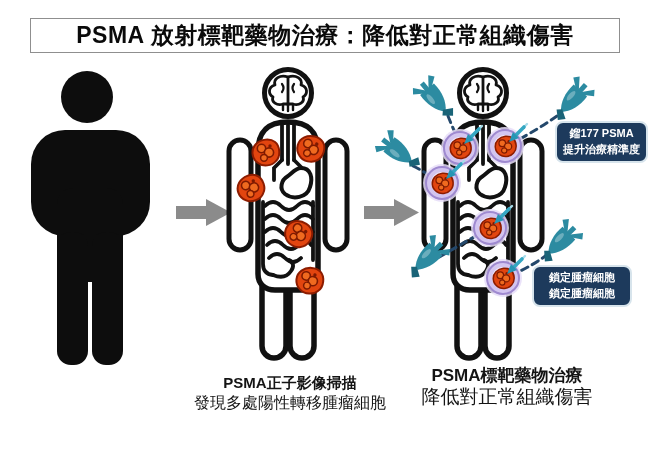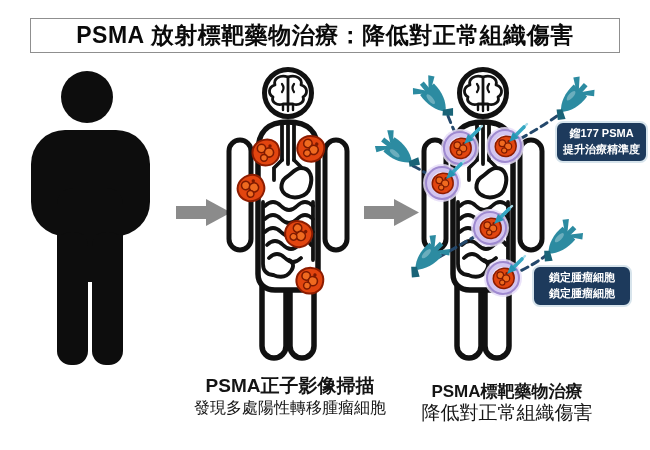--- a/index.html
+++ b/index.html
@@ -9,23 +9,23 @@
   }
   #scene{position:absolute;left:0;top:0;}
   .title-box{
     position:absolute;left:30px;top:18px;width:588px;height:33px;
     border:1.5px solid #8f8f8f;background:#fff;
     display:flex;align-items:center;justify-content:center;
     font-size:23px;font-weight:bold;letter-spacing:.5px;color:#0a0a0a;
   }
   .caption{position:absolute;text-align:center;color:#141414;}
   .caption-scan{left:173px;top:374px;width:234px;}
-  .caption-scan .l1{font-size:19px;font-weight:bold;line-height:1.25;}
+  .caption-scan .l1{font-size:15px;font-weight:bold;line-height:1.25;}
   .caption-scan .l2{font-size:16px;line-height:1.25;text-align:center;}
-  .caption-therapy{left:394px;top:366px;width:226px;margin-top:16px;}
+  .caption-therapy{left:394px;top:366px;width:226px;}
   .caption-therapy .l1{font-size:17px;font-weight:bold;line-height:1.2;}
   .caption-therapy .l2,.caption-therapy .l3{font-size:19px;line-height:1.18;}
   .callout{
     position:absolute;background:#1d3a5c;color:#ffffff;border:2px solid #d7e4ec;
     border-radius:8px;display:flex;flex-direction:column;align-items:center;justify-content:center;
     font-size:11px;font-weight:600;line-height:1.45;text-align:center;
   }
   .callout-drug{left:555px;top:121px;width:89px;height:38px;}
   .callout-target{left:532px;top:265px;width:96px;height:38px;}
 </style>

